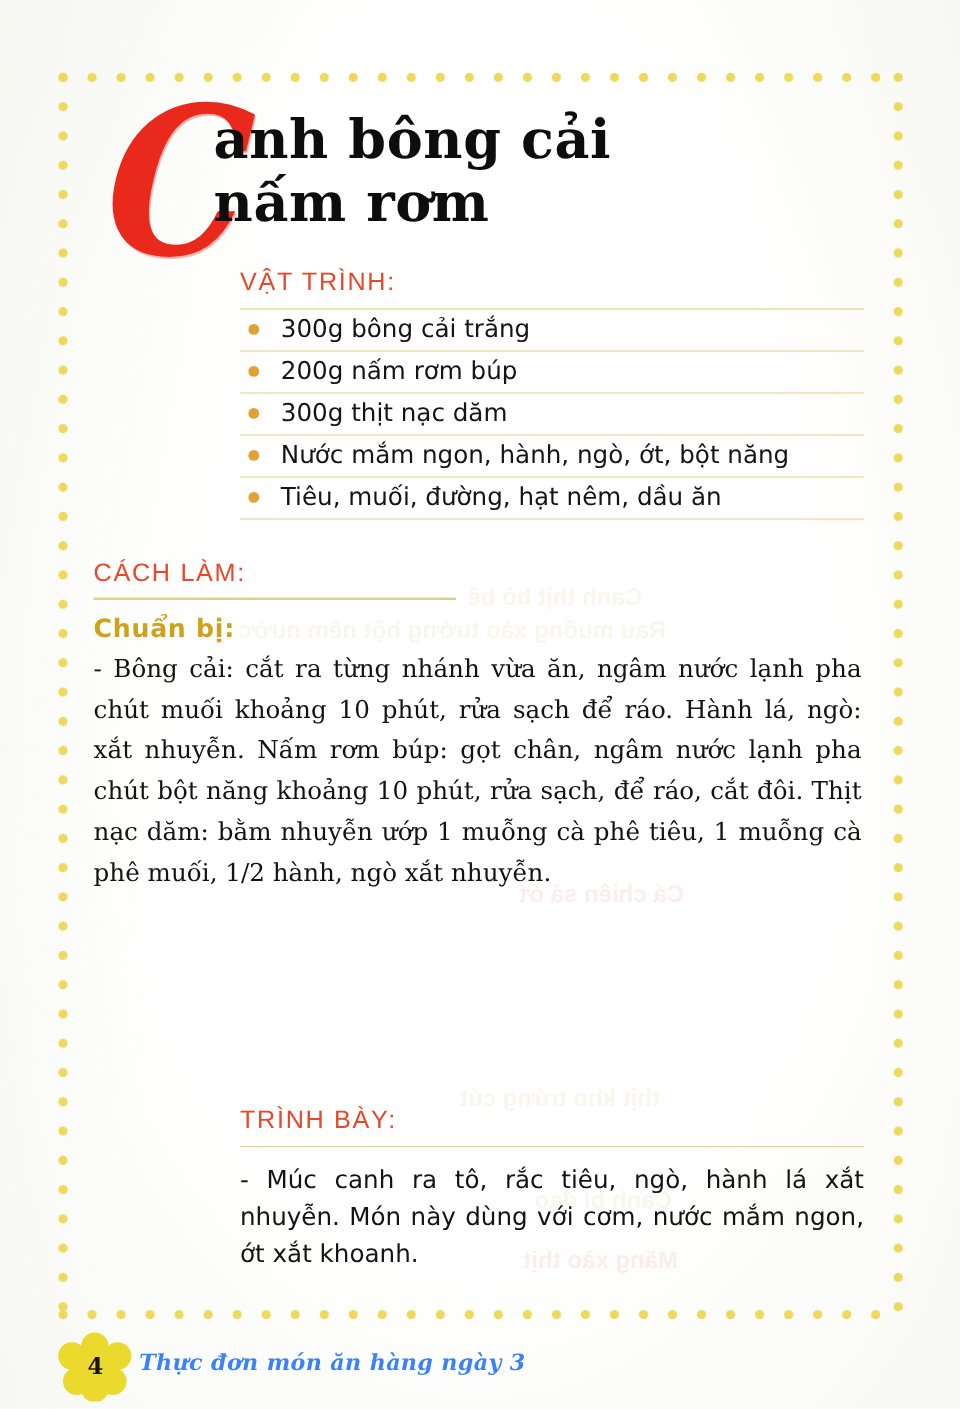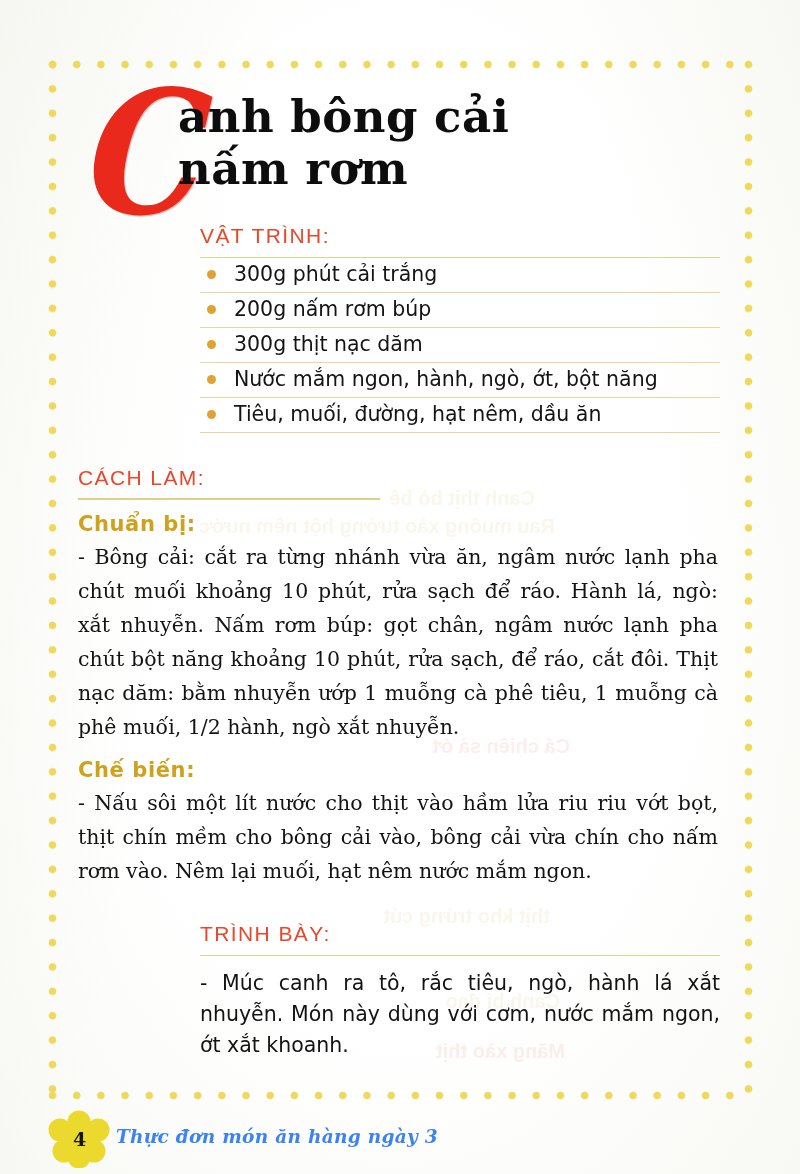--- a/index.html
+++ b/index.html
@@ -289,21 +289,21 @@
     <div class="title-line" id="title-line-1">anh bông cải</div>
     <div class="title-line" id="title-line-2">nấm rơm</div>
   </div>
 
   <div id="ingredients-block">
     <div class="section-head-red">VẬT TRÌNH:</div>
     <div class="head-rule"></div>
     <ul id="ingredients-list">
       <li class="ingredient-item">
         <span class="bullet-dot"></span>
-        <span>300g phút cải trắng</span>
+        <span>300g bông cải trắng</span>
       </li>
       <li class="ingredient-item">
         <span class="bullet-dot"></span>
         <span>200g nấm rơm búp</span>
       </li>
       <li class="ingredient-item">
         <span class="bullet-dot"></span>
         <span>300g thịt nạc dăm</span>
       </li>
       <li class="ingredient-item">
@@ -317,24 +317,20 @@
     </ul>
   </div>
 
   <div id="method-block">
     <div class="section-head-red">CÁCH LÀM:</div>
     <div id="method-rule"></div>
     <div class="sub-head-gold">Chuẩn bị:</div>
     <div class="body-para">- Bông cải: cắt ra từng nhánh vừa ăn, ngâm nước lạnh pha chút muối khoảng 10 phút, rửa sạch để ráo. Hành lá, ngò: xắt nhuyễn. Nấm rơm búp: gọt chân, ngâm nước lạnh pha chút bột năng khoảng 10 phút, rửa sạch, để ráo, cắt đôi. Thịt nạc dăm: bằm nhuyễn ướp 1 muỗng cà phê tiêu, 1 muỗng cà phê muối, 1/2 hành, ngò xắt nhuyễn.</div>
   </div>
 
-  <div id="cook-block">
-    <div class="sub-head-gold" style="margin-top:0;">Chế biến:</div>
-    <div class="body-para">- Nấu sôi một lít nước cho thịt vào hầm lửa riu riu vớt bọt, thịt chín mềm cho bông cải vào, bông cải vừa chín cho nấm rơm vào. Nêm lại muối, hạt nêm nước mắm ngon.</div>
-  </div>
 
   <div id="serve-block">
     <div class="section-head-red">TRÌNH BÀY:</div>
     <div id="serve-rule"></div>
     <div id="serve-para">- Múc canh ra tô, rắc tiêu, ngò, hành lá xắt nhuyễn. Món này dùng với cơm, nước mắm ngon, ớt xắt khoanh.</div>
   </div>
 
   <div id="footer">
     <svg id="page-flower" viewBox="0 0 62 58" aria-hidden="true">
       <g fill="#ecd92e">

